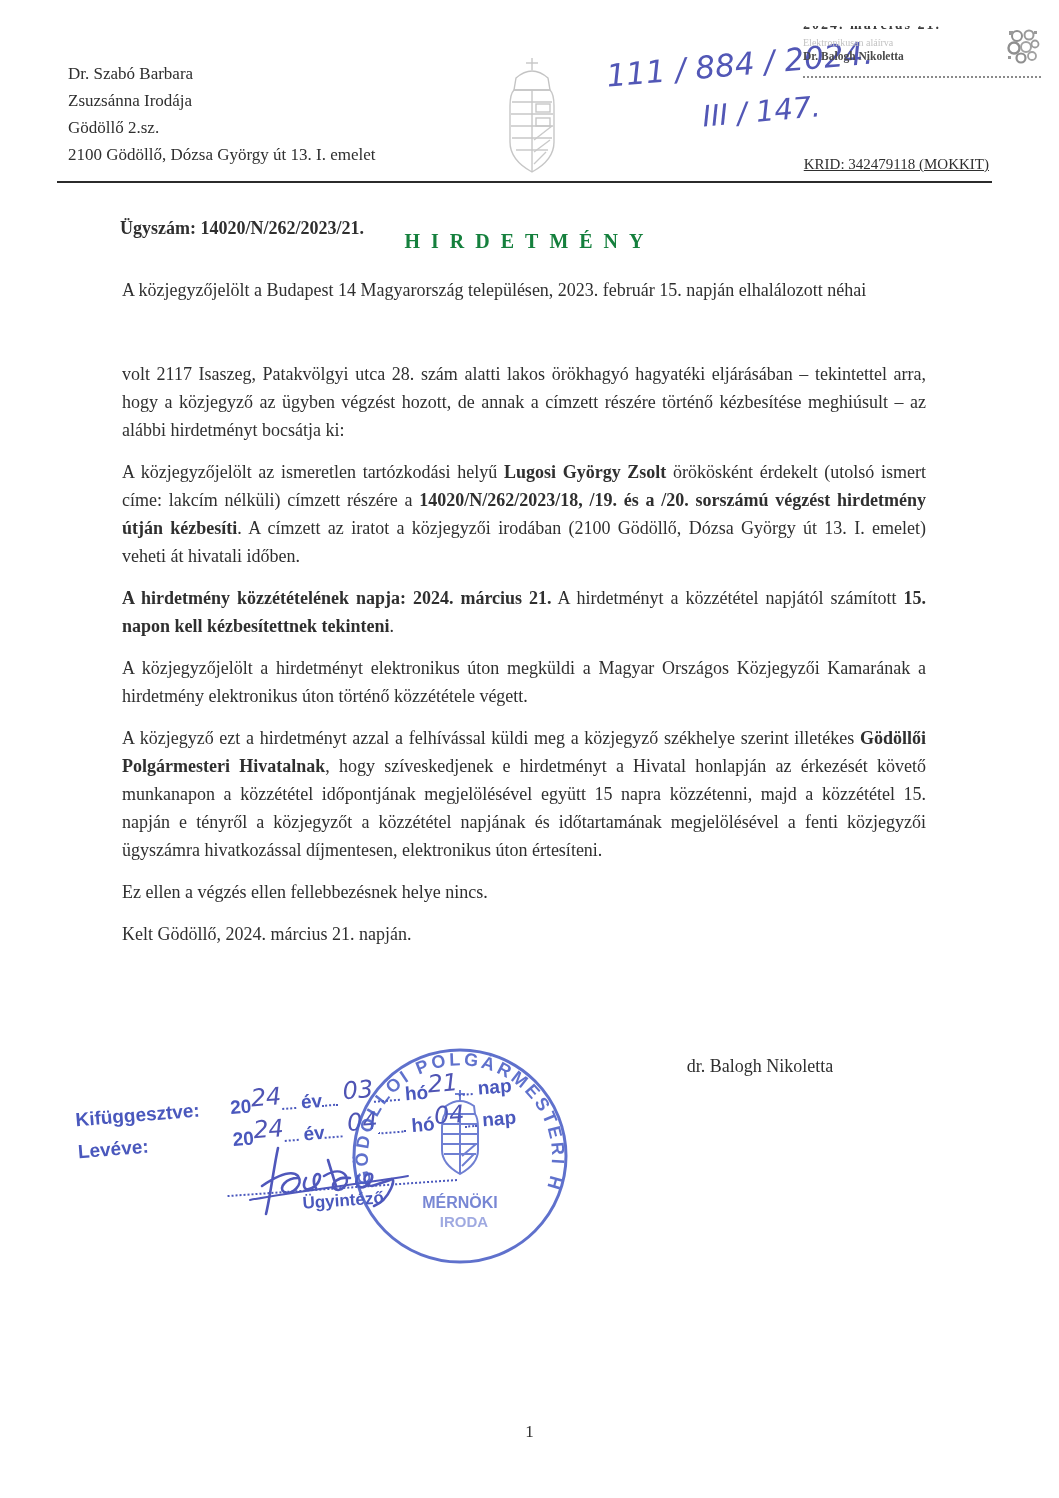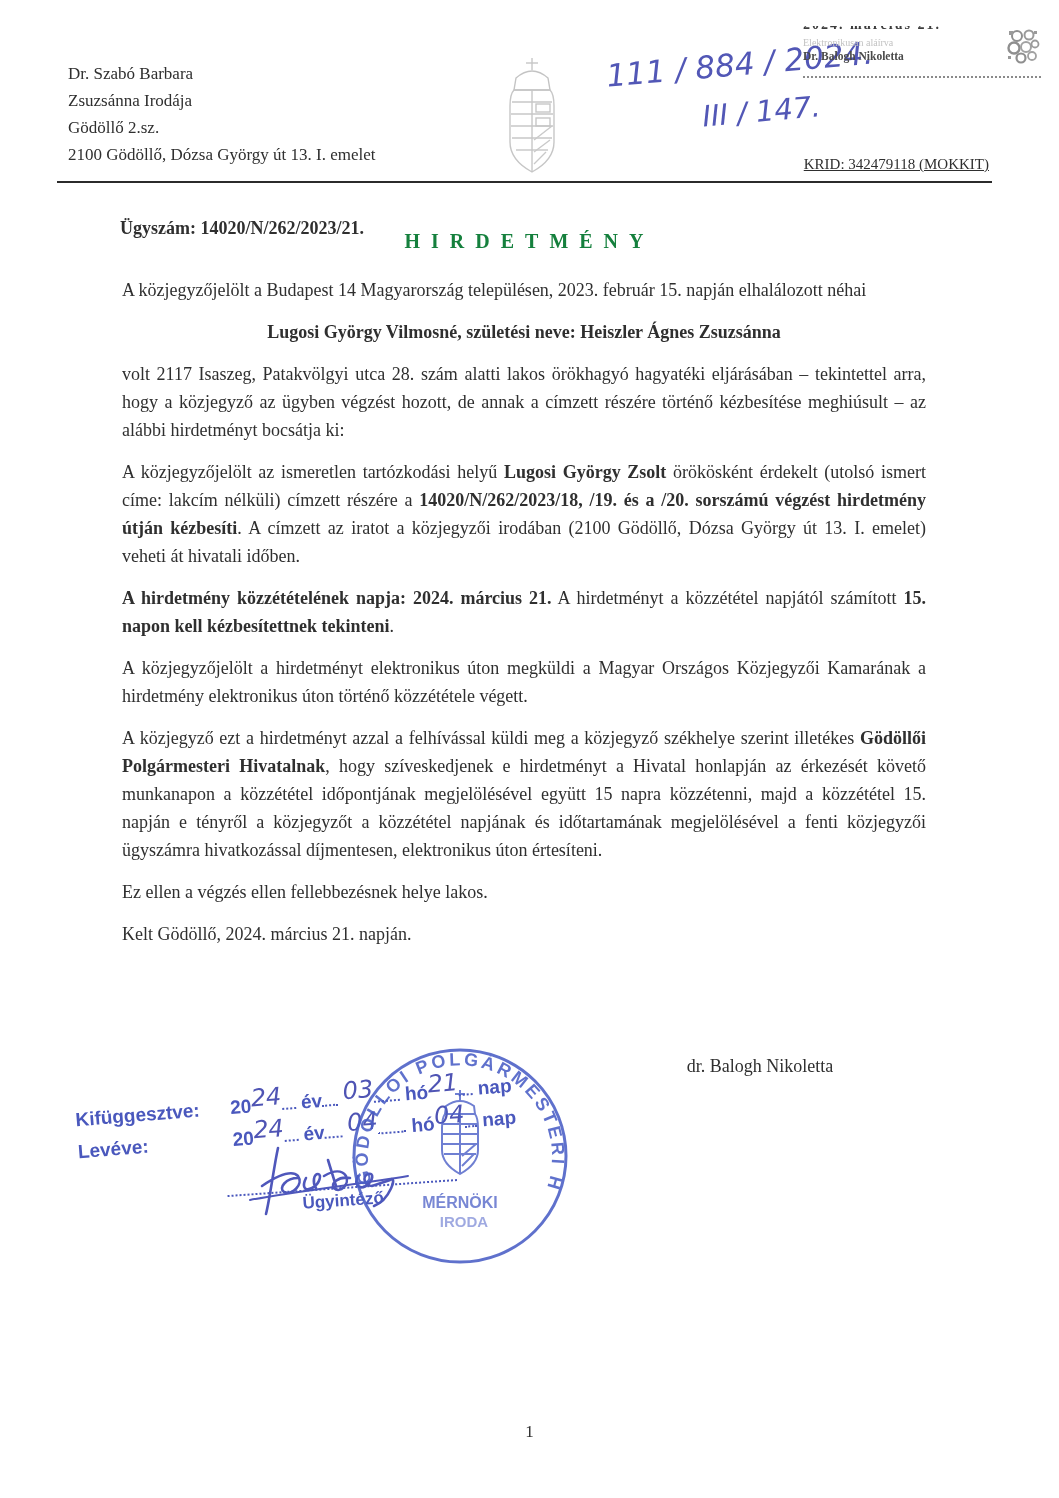--- a/index.html
+++ b/index.html
@@ -127,28 +127,28 @@
 
   <div class="header-rule"></div>
 
   <div class="case-number">Ügyszám: 14020/N/262/2023/21.</div>
 
   <div class="doc-title">HIRDETMÉNY</div>
 
   <div class="body-text">
     <p><span>A közjegyzőjelölt a Budapest 14 Magyarország településen, 2023. február 15. napján elhalálozott néhai</span></p>
     <p class="center">
-      <span class="b">Lugosi György Vilmosné, születési neve: Heiszler Ágnes Zsuzsánna</span><br>
+      <br>
     </p>
     <p><span>volt 2117 Isaszeg, Patakvölgyi utca 28. szám alatti lakos örökhagyó hagyatéki eljárásában – tekintettel arra, hogy a közjegyző az ügyben végzést hozott, de annak a címzett részére történő kézbesítése meghiúsult – az alábbi hirdetményt bocsátja ki:</span></p>
     <p><span>A közjegyzőjelölt az ismeretlen tartózkodási helyű </span><span class="b">Lugosi György Zsolt</span><span> örökösként érdekelt (utolsó ismert címe: lakcím nélküli) címzett részére a </span><span class="b">14020/N/262/2023/18, /19. és a /20. sorszámú végzést hirdetmény útján kézbesíti</span><span>. A címzett az iratot a közjegyzői irodában (2100 Gödöllő, Dózsa György út 13. I. emelet) veheti át hivatali időben.</span></p>
     <p><span class="b">A hirdetmény közzétételének napja: 2024. március 21.</span><span> A hirdetményt a közzététel napjától számított </span><span class="b">15. napon kell kézbesítettnek tekinteni</span><span>.</span></p>
     <p><span>A közjegyzőjelölt a hirdetményt elektronikus úton megküldi a Magyar Országos Közjegyzői Kamarának a hirdetmény elektronikus úton történő közzététele végett.</span></p>
     <p><span>A közjegyző ezt a hirdetményt azzal a felhívással küldi meg a közjegyző székhelye szerint illetékes </span><span class="b">Gödöllői Polgármesteri Hivatalnak</span><span>, hogy szíveskedjenek e hirdetményt a Hivatal honlapján az érkezését követő munkanapon a közzététel időpontjának megjelölésével együtt 15 napra közzétenni, majd a közzététel 15. napján e tényről a közjegyzőt a közzététel napjának és időtartamának megjelölésével a fenti közjegyzői ügyszámra hivatkozással díjmentesen, elektronikus úton értesíteni.</span></p>
-    <p><span>Ez ellen a végzés ellen fellebbezésnek helye lakos.</span></p>
+    <p><span>Ez ellen a végzés ellen fellebbezésnek helye nincs.</span></p>
     <p><span>Kelt Gödöllő, 2024. március 21. napján.</span></p>
   </div>
 
   <div class="signature-block">
     <div>dr. Balogh Nikoletta</div>
   </div>
 
   <div class="posting-stamp">
     <div>
       <span class="kif-label">Kifüggesztve:</span>

